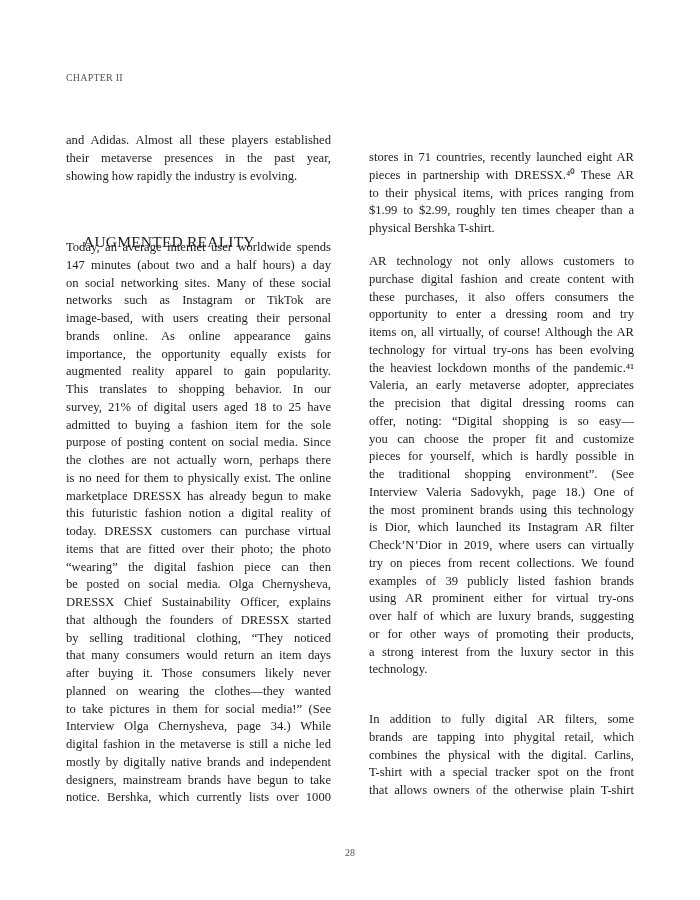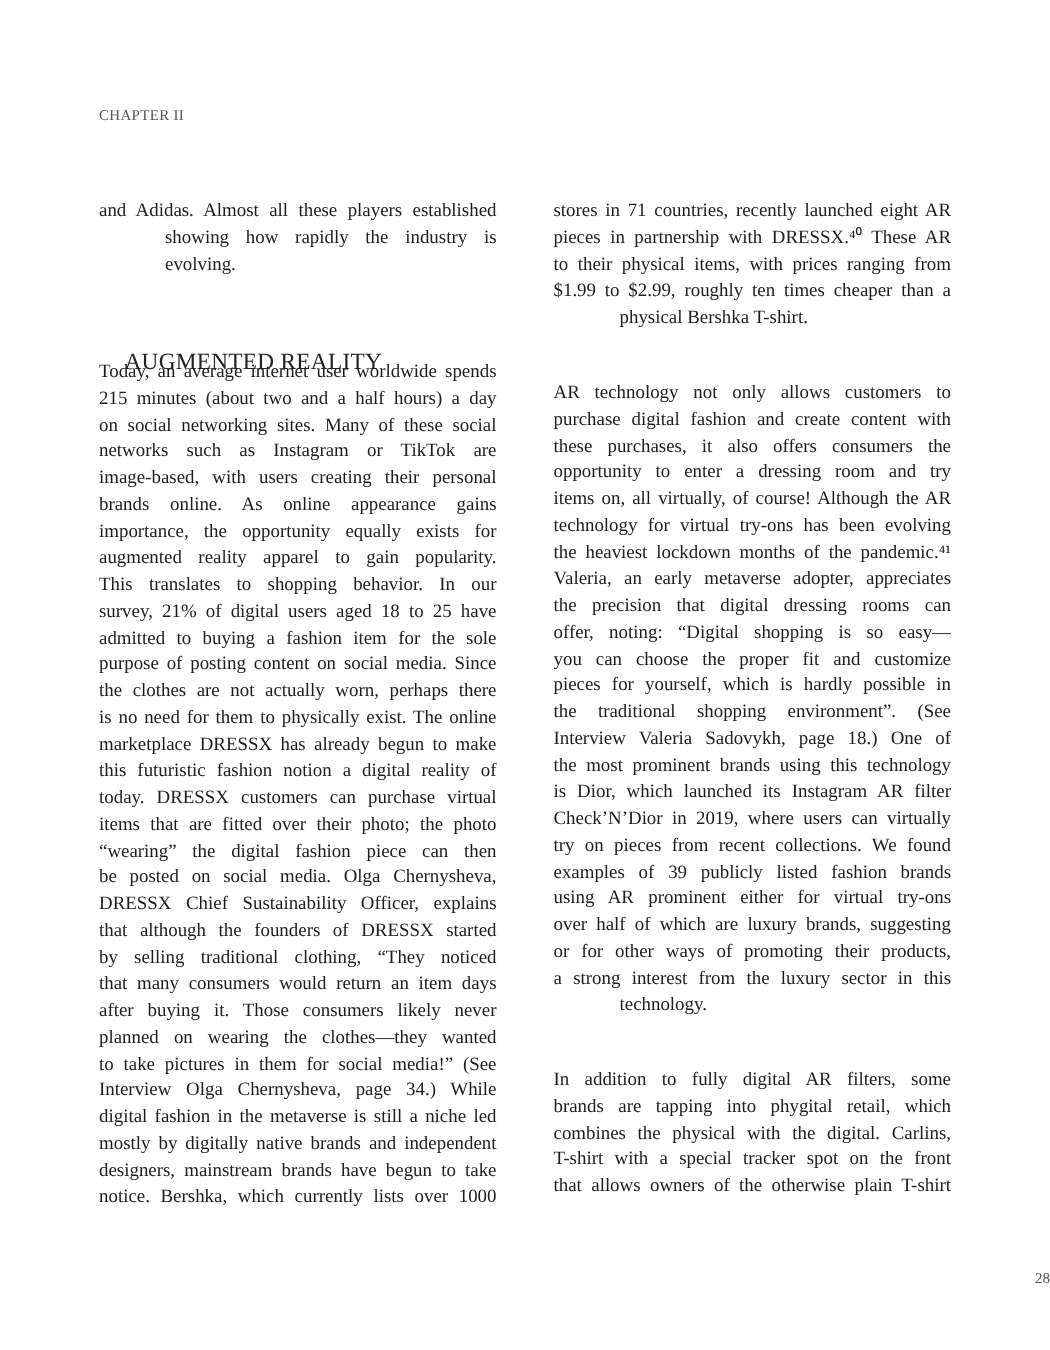--- a/index.html
+++ b/index.html
@@ -39,63 +39,63 @@
     .line {
       display: block;
       height: 17.75px;
       line-height: 17.75px;
       text-align: justify;
       text-align-last: justify;
       overflow: visible;
     }
     .para.ends .line:last-child {
       text-align-last: left;
-      margin-left: 44px;
     }
     .heading {
       position: absolute;
       left: 0;
       top: 215px;
       font-size: 15.5px;
       line-height: 20px;
       letter-spacing: 0.2px;
       font-weight: normal;
       color: #222222;
       margin: 17px;
       white-space: nowrap;
     }
     .page-number {
       position: absolute;
       left: 0;
       width: 700px;
       top: 847px;
-      text-align: right;
+      text-align: center;
       font-size: 10px;
       line-height: 12px;
       color: #555555;
     }
   </style>
 </head>
 <body>
 
 <div>
 
   <div class="chapter-label">CHAPTER II</div>
 
   <div class="column col-left">
     <div class="para ends" style="top:132px;">
         <div class="line">and Adidas. Almost all these players established</div>
+        <div class="line">their metaverse presences in the past year,</div>
         <div class="line">showing how rapidly the industry is evolving.</div>
       </div>
 
     <h2 class="heading">AUGMENTED REALITY</h2>
 
     <div class="para continues" style="top:239px;">
         <div class="line">Today, an average internet user worldwide spends</div>
-        <div class="line">215 minutes (about two and a half hours) a day</div>
+        <div class="line">147 minutes (about two and a half hours) a day</div>
         <div class="line">on social networking sites. Many of these social</div>
         <div class="line">networks such as Instagram or TikTok are</div>
         <div class="line">image-based, with users creating their personal</div>
         <div class="line">brands online. As online appearance gains</div>
         <div class="line">importance, the opportunity equally exists for</div>
         <div class="line">augmented reality apparel to gain popularity.</div>
         <div class="line">This translates to shopping behavior. In our</div>
         <div class="line">survey, 21% of digital users aged 18 to 25 have</div>
         <div class="line">admitted to buying a fashion item for the sole</div>
         <div class="line">purpose of posting content on social media. Since</div>
@@ -116,21 +116,21 @@
         <div class="line">to take pictures in them for social media!” (See</div>
         <div class="line">Interview Olga Chernysheva, page 34.) While</div>
         <div class="line">digital fashion in the metaverse is still a niche led</div>
         <div class="line">mostly by digitally native brands and independent</div>
         <div class="line">designers, mainstream brands have begun to take</div>
         <div class="line">notice. Bershka, which currently lists over 1000</div>
       </div>
   </div>
 
   <div class="column col-right">
-    <div class="para ends" style="top:132px;">
+    <div class="para ends" style="top:149px;">
         <div class="line">stores in 71 countries, recently launched eight AR</div>
         <div class="line">pieces in partnership with DRESSX.⁴⁰ These AR</div>
         <div class="line">to their physical items, with prices ranging from</div>
         <div class="line">$1.99 to $2.99, roughly ten times cheaper than a</div>
         <div class="line">physical Bershka T-shirt.</div>
       </div>
 
     <div class="para ends" style="top:253px;">
         <div class="line">AR technology not only allows customers to</div>
         <div class="line">purchase digital fashion and create content with</div>

